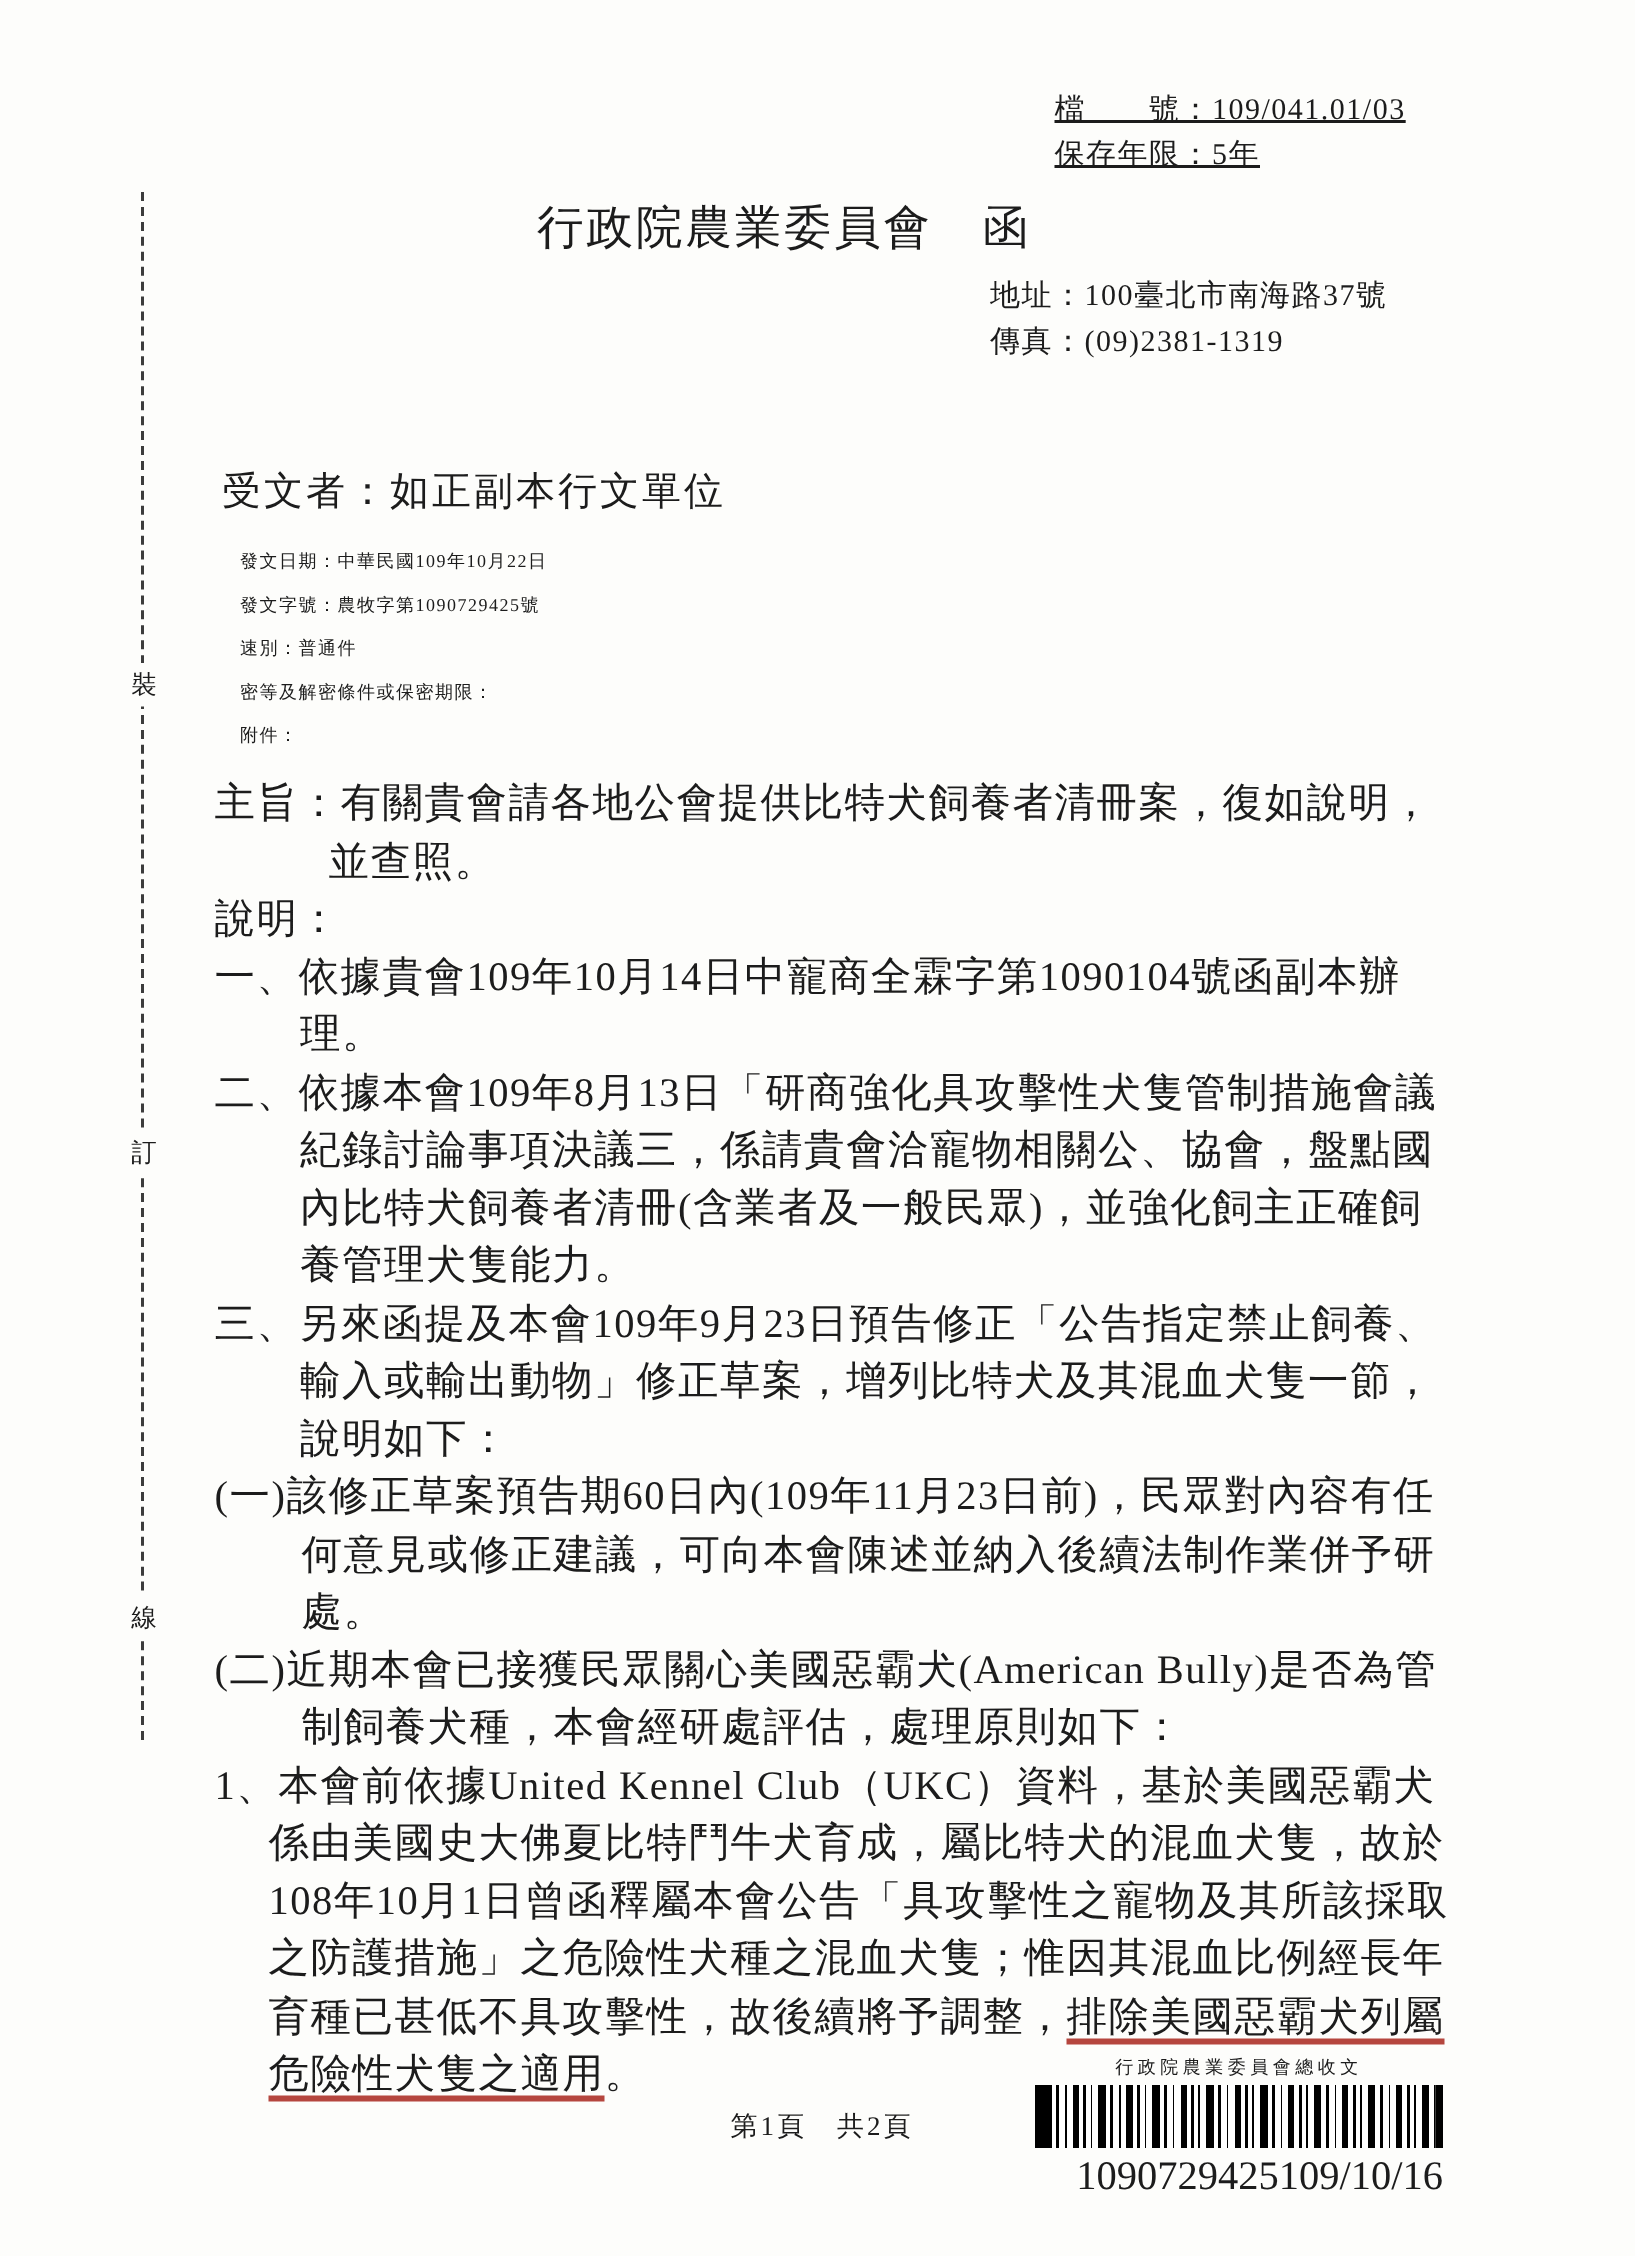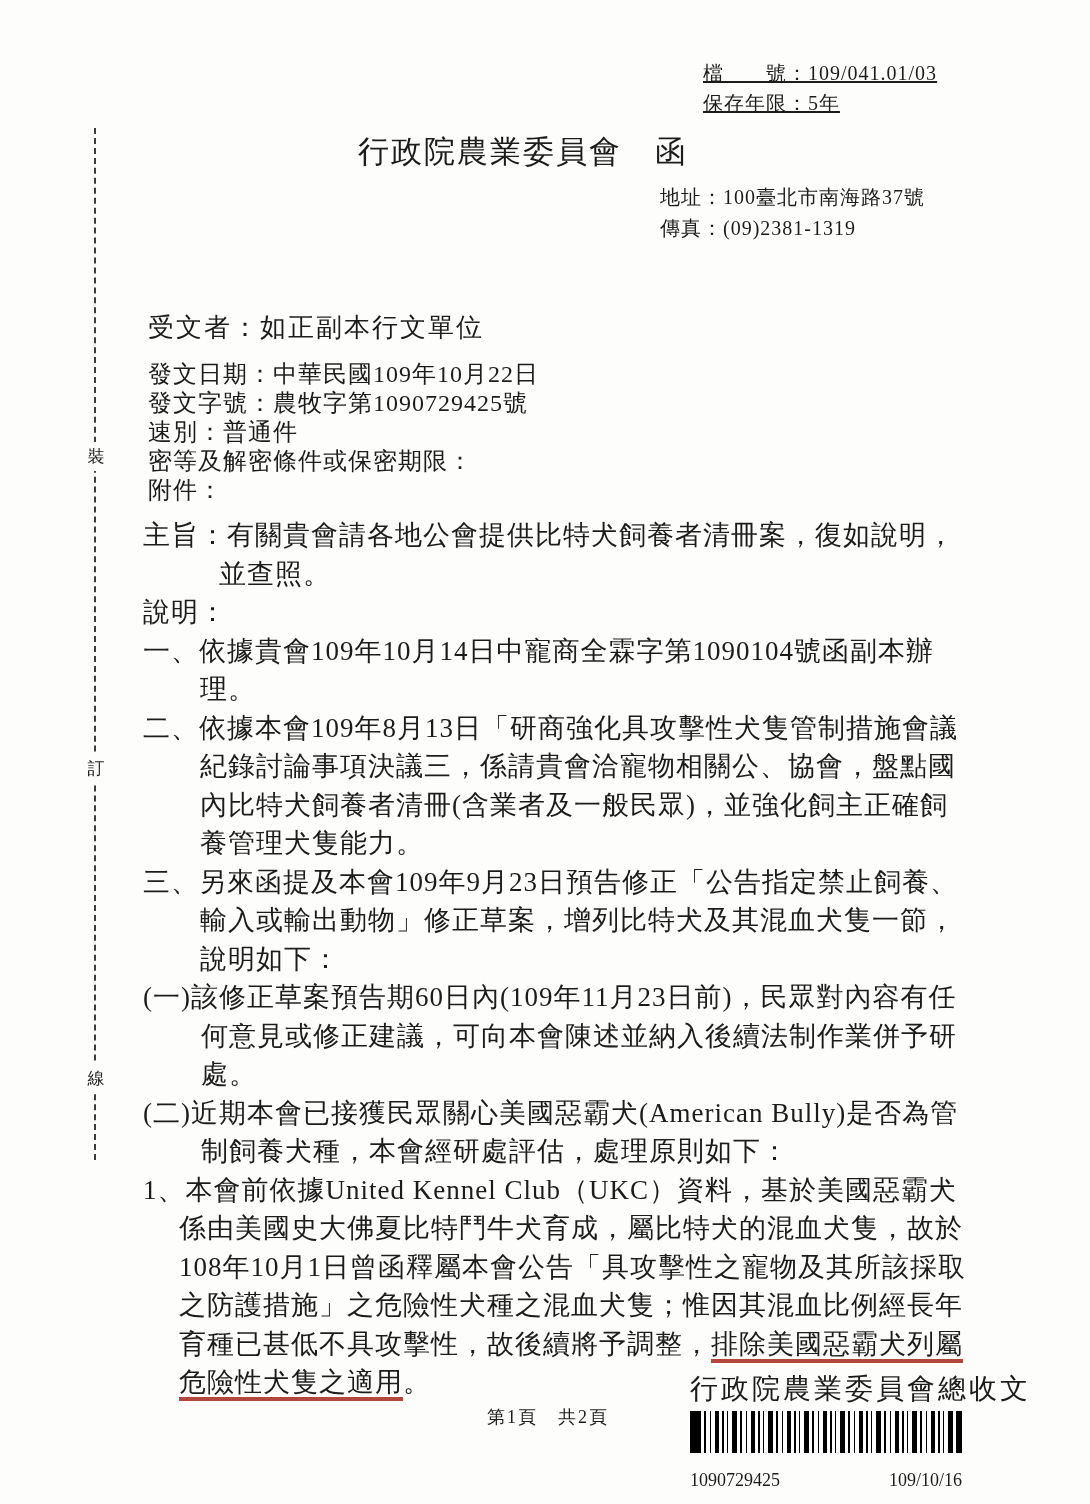--- a/index.html
+++ b/index.html
@@ -26,21 +26,21 @@
     text-align:center;font-size:31px;letter-spacing:2px;font-weight:500;margin:0;
   }
 
   
   .contact-block{position:absolute;left:660px;top:182px;font-size:20px;line-height:31px;letter-spacing:1px;}
 
   
   .recipient{position:absolute;left:148px;top:310px;font-size:26px;letter-spacing:2px;}
 
   
-  .meta-block{position:absolute;left:148px;top:360px;font-size:24px;line-height:29px;letter-spacing:1px;}
+  .meta-block{position:absolute;left:160px;top:360px;font-size:12px;line-height:29px;letter-spacing:1px;}
 
   
   .body-block{
     position:absolute;left:143px;top:516px;width:828px;
     font-size:27px;line-height:38.5px;letter-spacing:1px;
   }
   .body-block p{margin:0;}
   .subject{padding-left:76px;text-indent:-76px;}
   .l1{margin-left:37px;padding-left:57px;text-indent:-57px;}
   .l2{margin-left:60px;padding-left:58px;text-indent:-58px;}
@@ -61,30 +61,30 @@
     position:absolute;left:85px;width:22px;text-align:center;
     font-size:17px;background:var(--paper);padding:3px 0;z-index:2;
   }
   .bc-0{top:442px;}
   .bc-1{top:754px;}
   .bc-2{top:1064px;}
 
   
   .page-info{position:absolute;left:487px;top:1405px;font-size:18px;letter-spacing:2px;}
   .stamp{position:absolute;left:690px;top:1370px;width:272px;}
-  .stamp-title{text-align:center;font-size:28px;letter-spacing:3px;white-space:nowrap;}
+  .stamp-title{text-align:center;font-size:12px;letter-spacing:3px;white-space:nowrap;}
   .barcode{
     height:42px;margin-top:3px;
     background:repeating-linear-gradient(90deg,
       #000 0 5px,#fff 5px 8px,#000 8px 10px,#fff 10px 14px,
       #000 14px 15px,#fff 15px 19px,#000 19px 23px,#fff 23px 26px,
       #000 26px 28px,#fff 28px 31px,#000 31px 32px,#fff 32px 36px);
     border-left:6px solid #000;border-right:5px solid #000;
   }
-  .stamp-numbers{display:flex;justify-content:space-between;font-size:18px;margin-top:17px;}
+  .stamp-numbers{display:flex;justify-content:flex-end;font-size:27px;margin-top:3px;}
 </style>
 </head>
 <body>
 
 <div class="page">
 
   <div class="binding-line"></div>
   <span class="binding-char bc-0">裝</span>
   <span class="binding-char bc-1">訂</span>
   <span class="binding-char bc-2">線</span>

